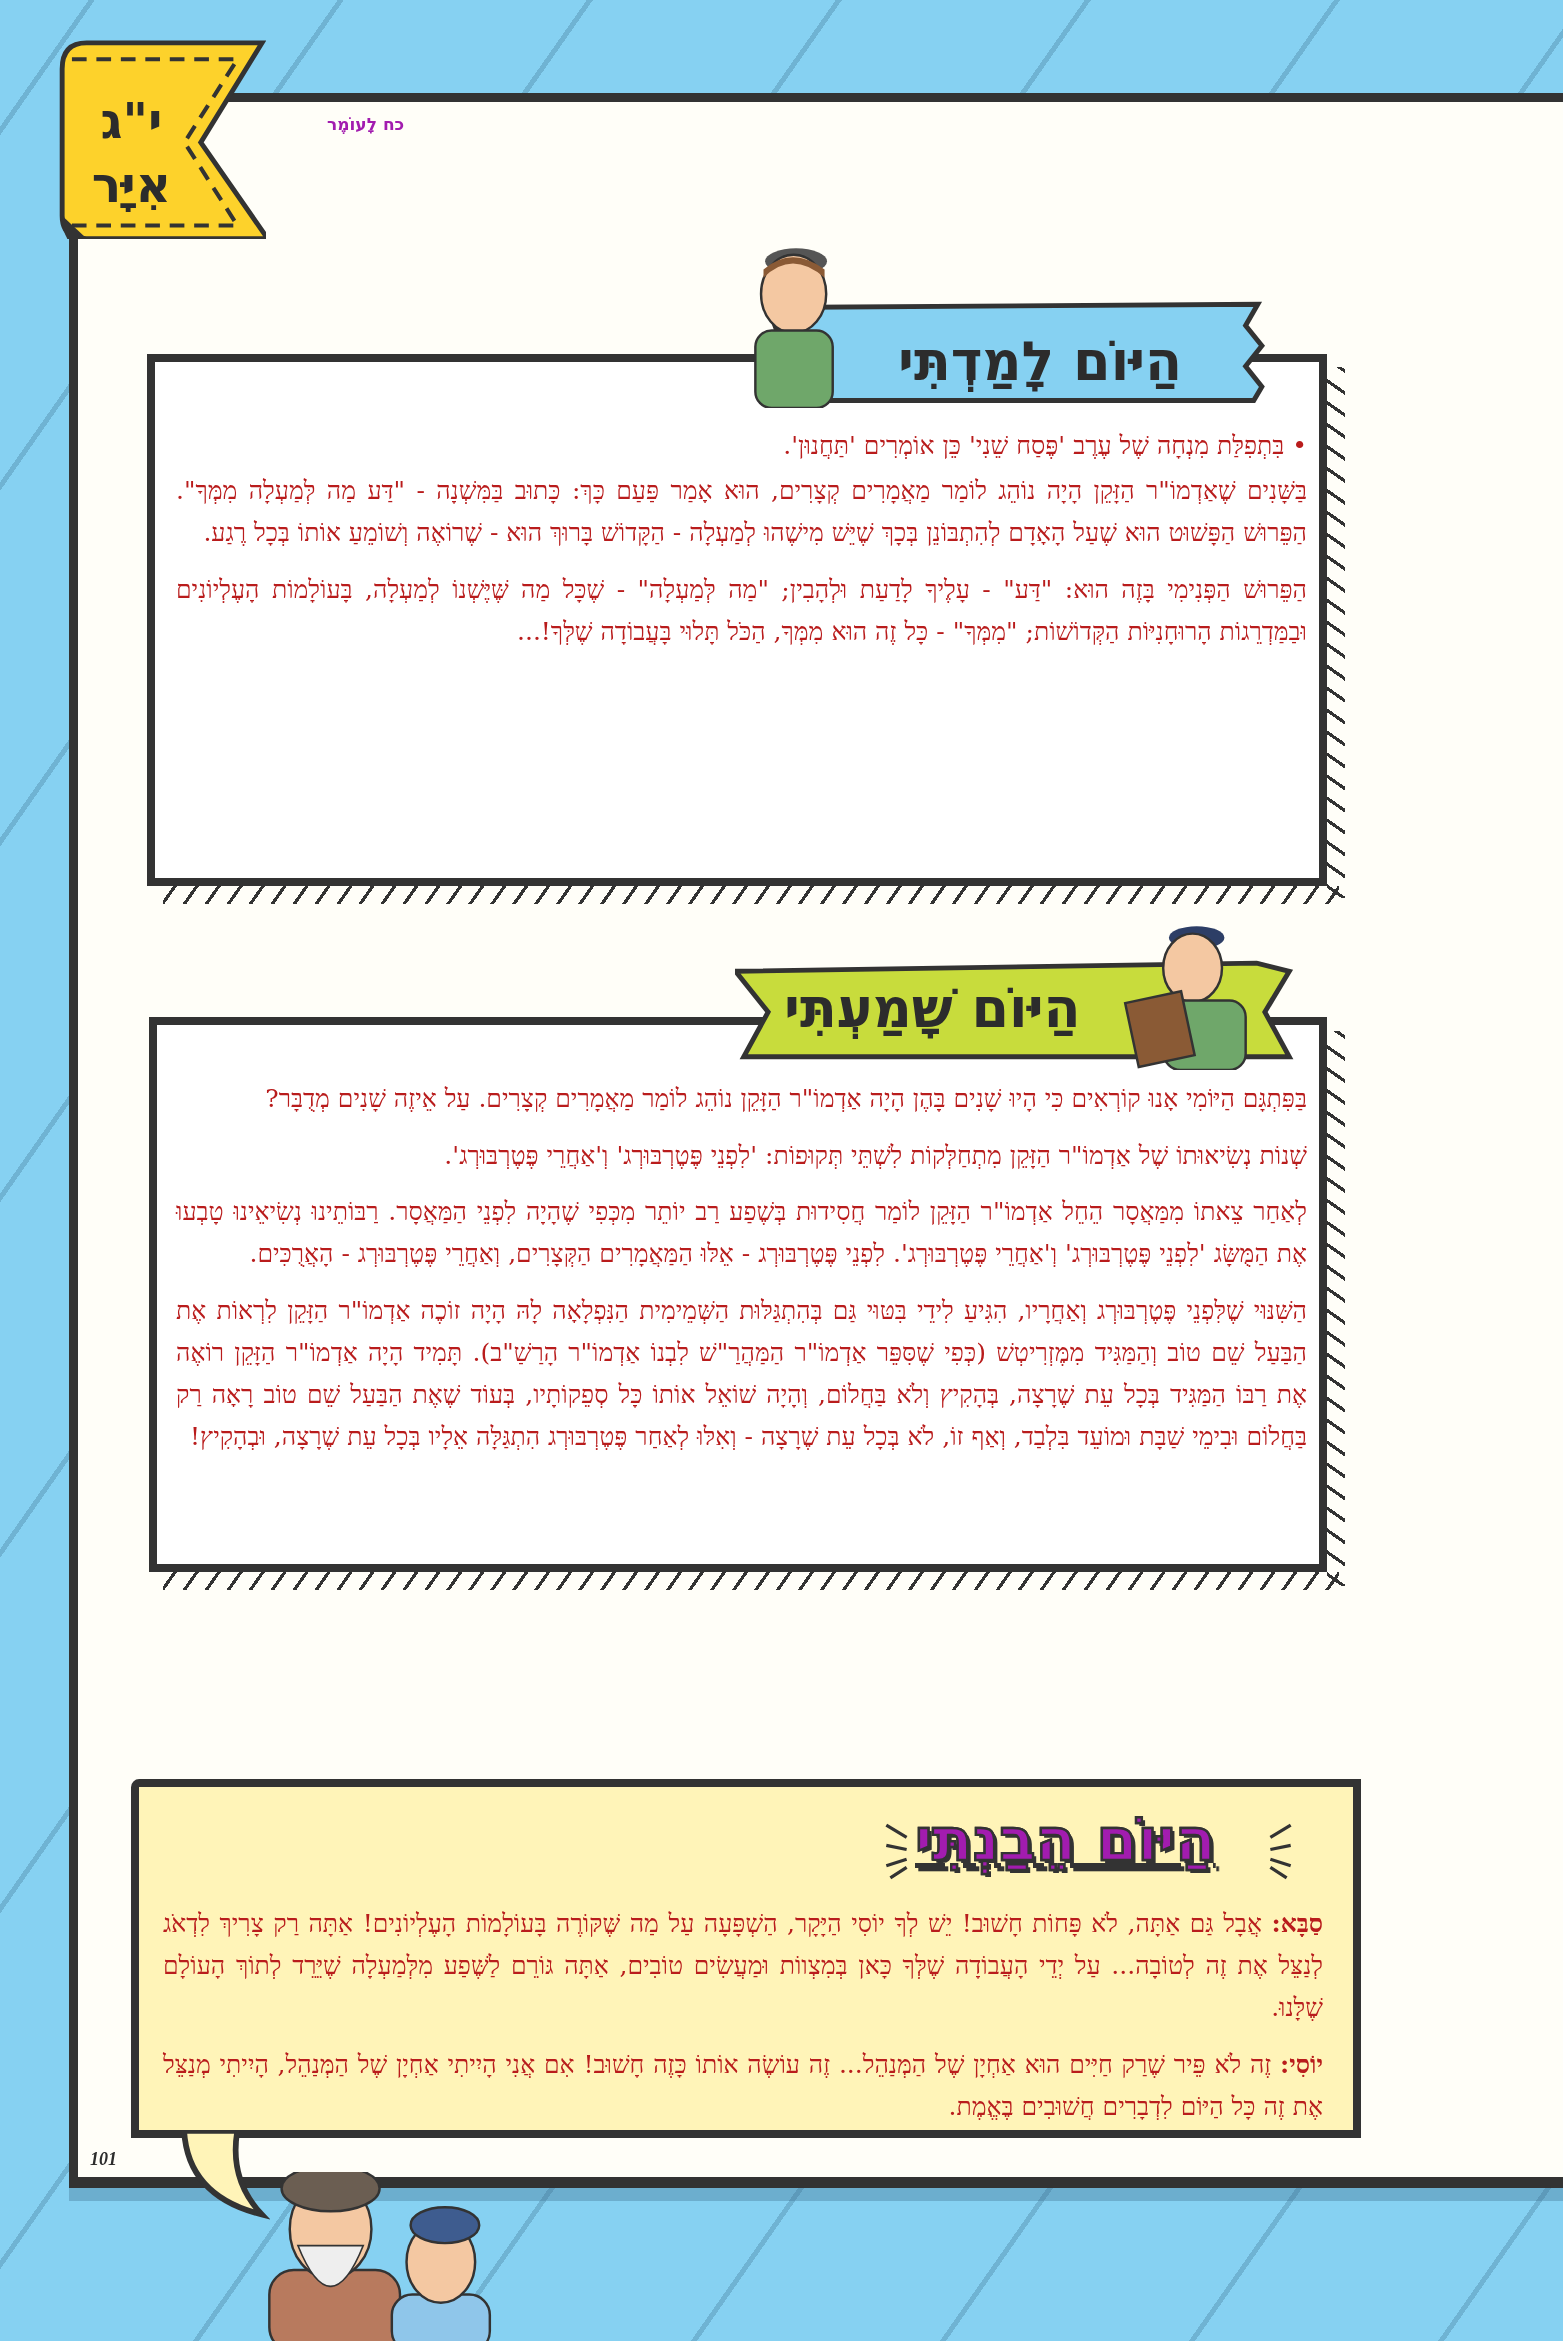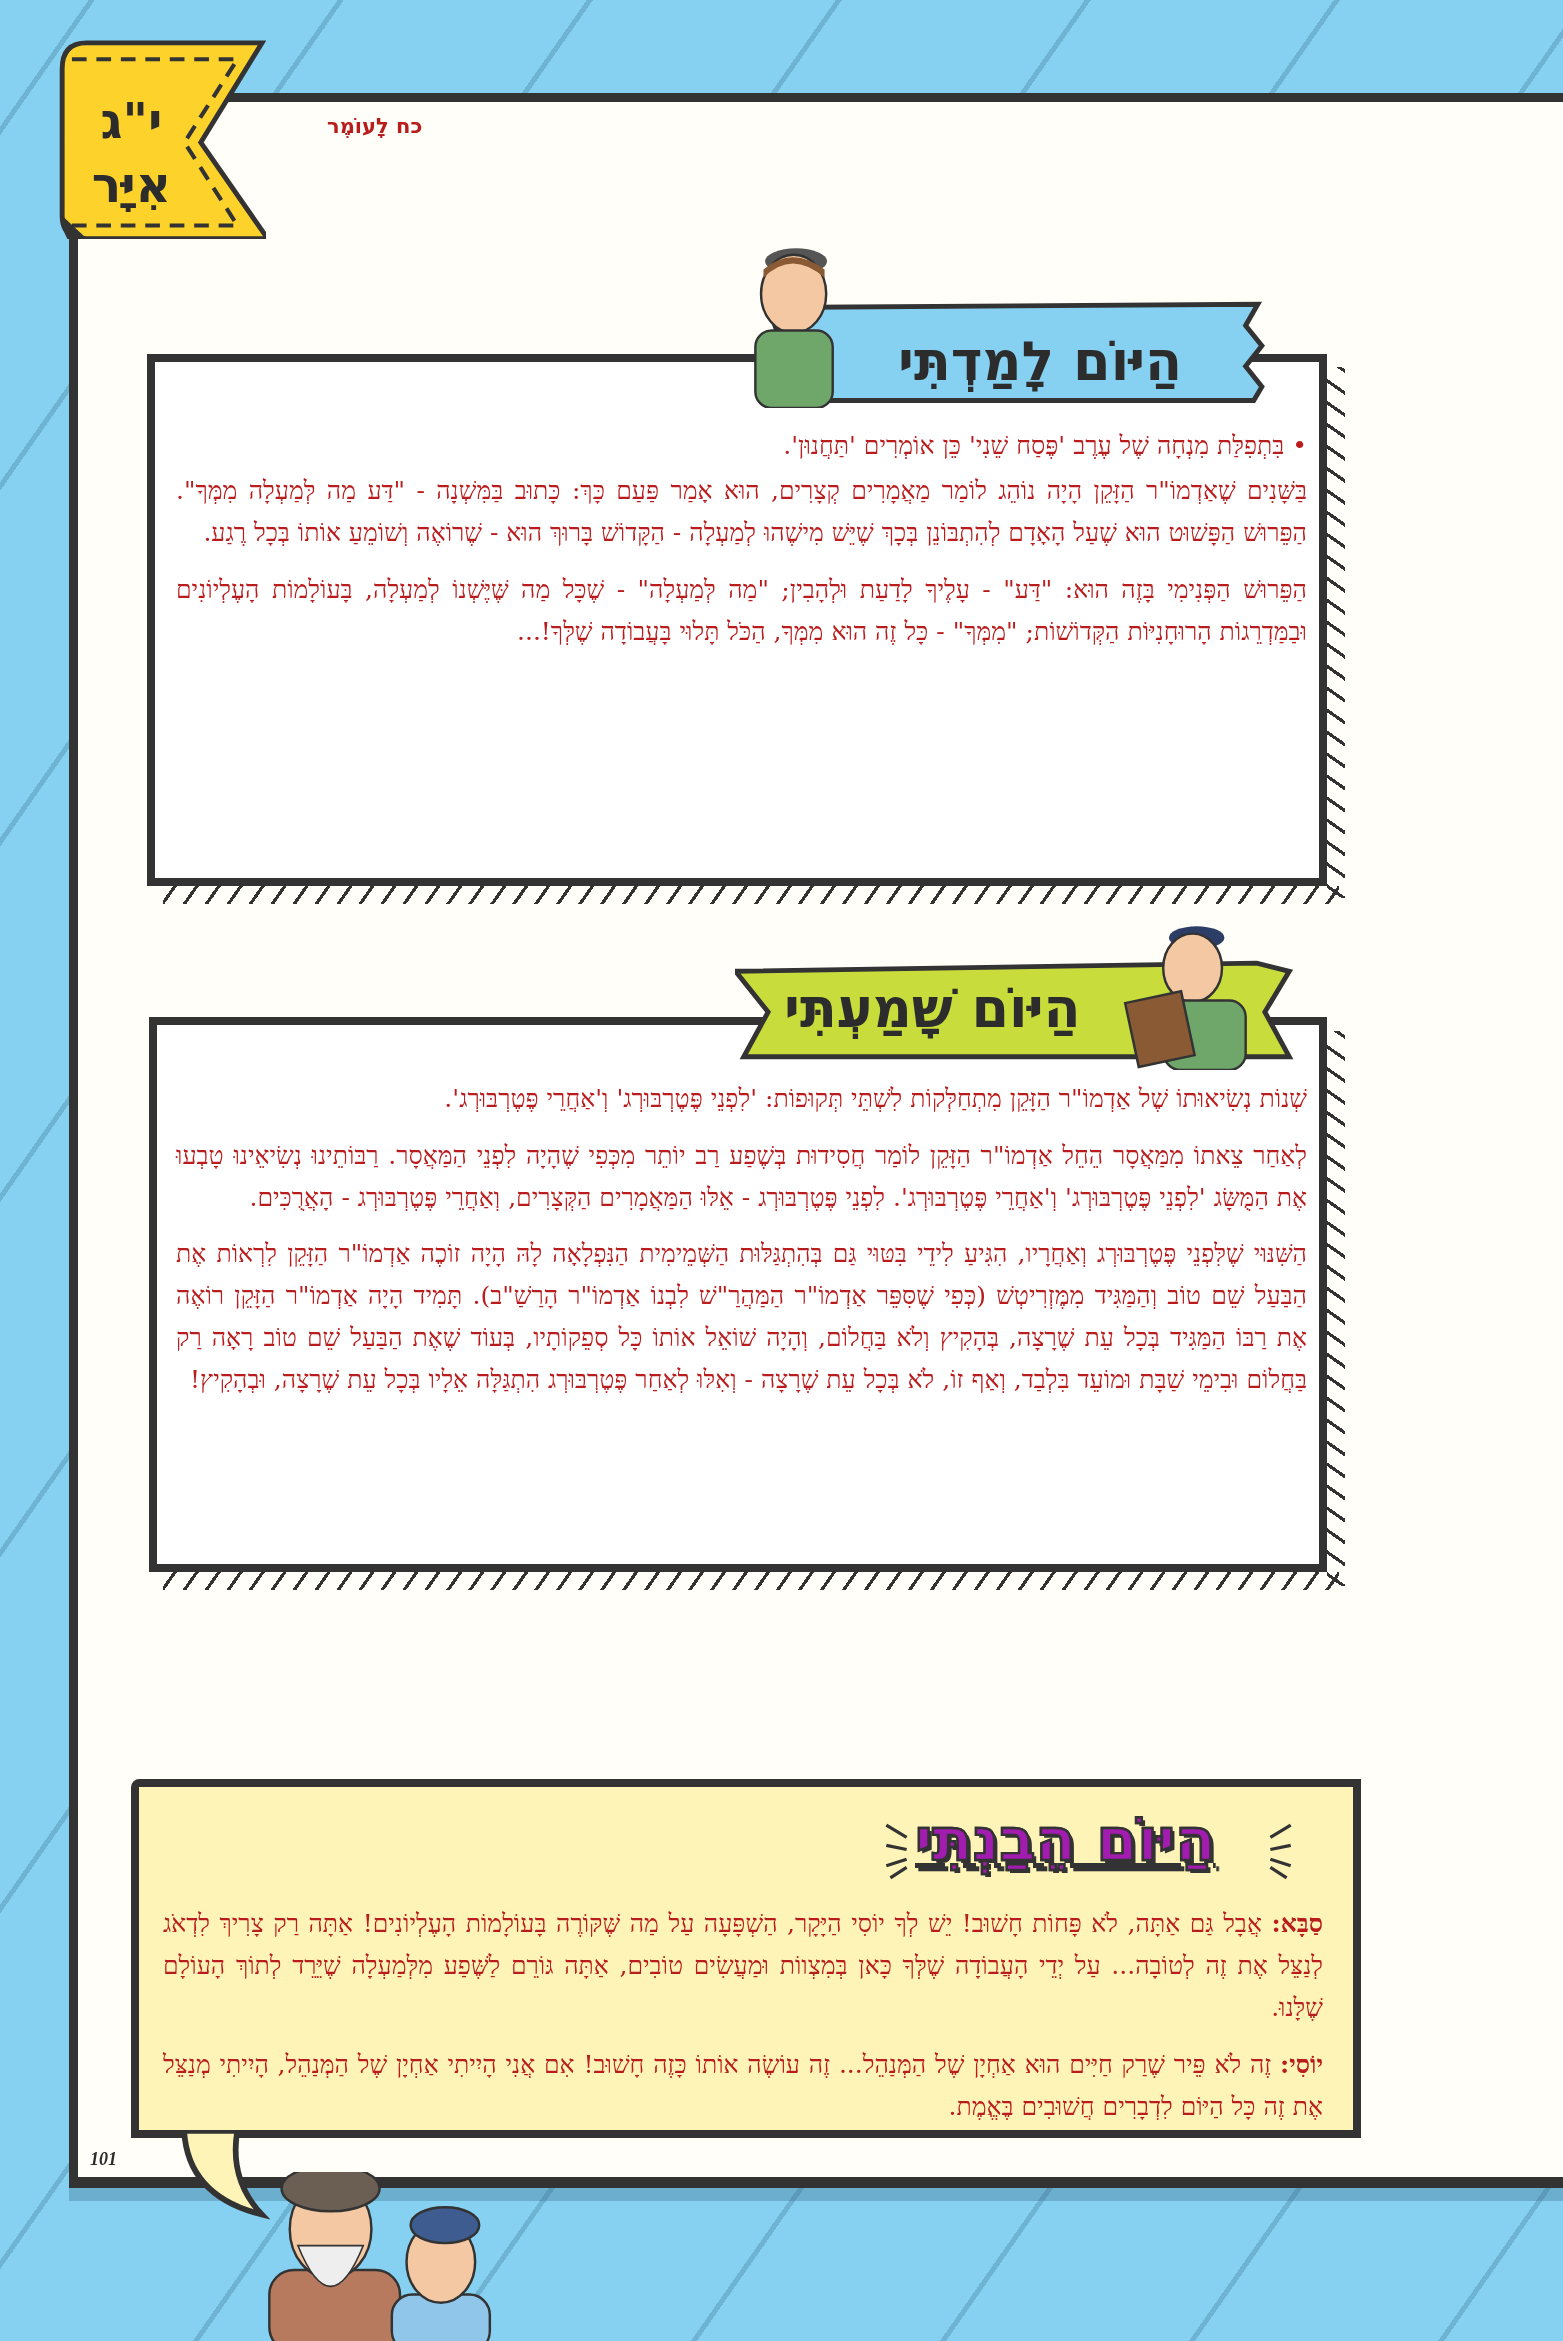--- a/index.html
+++ b/index.html
@@ -7,21 +7,21 @@
     background:#86d1f2;
     background-image:repeating-linear-gradient(-55deg, transparent 0 98px, #6fb3d3 98px 103px, transparent 103px 204px);
     font-family:"DejaVu Serif", serif;}
   .page{position:absolute;left:69px;top:93px;width:1503px;height:2095px;background:#fffef8;
     border-left:9.8px solid #333;border-top:9.8px solid #333;border-bottom:11.4px solid #333;box-sizing:border-box;
     box-shadow:0 13px 0 rgba(60,110,140,0.35);}
   .flag{position:absolute;left:54px;top:36px;width:212px;height:203px;}
   .flag-text{position:absolute;left:54px;top:90px;width:155px;text-align:center;color:#2c2c2c;
     font-family:"DejaVu Sans", sans-serif;font-weight:bold;font-size:49px;line-height:64px;direction:rtl;}
   .running-head{position:absolute;left:327px;top:114px;font-family:"DejaVu Sans", sans-serif;font-weight:bold;
-    font-size:21px;color:#b91c1c;direction:rtl;}
+    font-size:17px;color:#a21caf;direction:rtl;}
   .box{position:absolute;background:#fff;border:8.2px solid #333;box-sizing:border-box;}
   .hatch-r{position:absolute;width:18px;
     background:repeating-linear-gradient(35deg, transparent 0 8.2px, #333 8.2px 11.4px, transparent 11.4px 18px);}
   .hatch-b{position:absolute;height:18px;
     background:repeating-linear-gradient(-55deg, transparent 0 8.2px, #333 8.2px 11.4px, transparent 11.4px 18px);}
   .body-text{position:absolute;direction:rtl;text-align:justify;color:#b91c1c;font-size:25px;line-height:42px;}
   .body-text p{margin:0 0 14.7px 0;}
   .body-text p.tight{margin-bottom:3.3px;}
   .banner{position:absolute;}
   .banner-title{position:absolute;font-family:"DejaVu Sans", sans-serif;font-weight:bold;font-size:54px;color:#2c2c2c;direction:rtl;white-space:nowrap;}
@@ -79,20 +79,21 @@
 </svg>
 <div class="banner-title" style="left:784px;top:977px;">הַיּוֹם שָׁמַעְתִּי</div>
 <svg class="kid" style="left:1119px;top:923px;" width="139" height="147" viewBox="0 0 170 180">
   <ellipse cx="95" cy="18" rx="34" ry="14" fill="#2d3e66"></ellipse>
   <ellipse cx="90" cy="55" rx="36" ry="42" fill="#f4c8a2" stroke="#333" stroke-width="3"></ellipse>
   <rect x="55" y="95" width="100" height="85" rx="20" fill="#6fa76a" stroke="#333" stroke-width="3"></rect>
   <rect x="15" y="90" width="70" height="80" fill="#8a5a35" stroke="#333" stroke-width="3" transform="rotate(-12 50 130)"></rect>
 </svg>
 
 <div class="body-text" style="left:176px;top:1078px;width:1131px;">
+  <p>בַּפִּתְגָּם הַיּוֹמִי אָנוּ קוֹרְאִים כִּי הָיוּ שָׁנִים בָּהֶן הָיָה אַדְמוֹ"ר הַזָּקֵן נוֹהֵג לוֹמַר מַאֲמָרִים קְצָרִים. עַל אֵיזֶה שָׁנִים מְדֻבָּר?</p>
   <p>שְׁנוֹת נְשִׂיאוּתוֹ שֶׁל אַדְמוֹ"ר הַזָּקֵן מִתְחַלְּקוֹת לִשְׁתֵּי תְּקוּפוֹת: 'לִפְנֵי פֶּטֶרְבּוּרְג' וְ'אַחֲרֵי פֶּטֶרְבּוּרְג'.</p>
   <p>לְאַחַר צֵאתוֹ מִמַּאֲסָר הֵחֵל אַדְמוֹ"ר הַזָּקֵן לוֹמַר חֲסִידוּת בְּשֶׁפַע רַב יוֹתֵר מִכְּפִי שֶׁהָיָה לִפְנֵי הַמַּאֲסָר. רַבּוֹתֵינוּ נְשִׂיאֵינוּ טָבְעוּ אֶת הַמֻּשָּׂג 'לִפְנֵי פֶּטֶרְבּוּרְג' וְ'אַחֲרֵי פֶּטֶרְבּוּרְג'. לִפְנֵי פֶּטֶרְבּוּרְג - אֵלּוּ הַמַּאֲמָרִים הַקְּצָרִים, וְאַחֲרֵי פֶּטֶרְבּוּרְג - הָאֲרֻכִּים.</p>
   <p>הַשִּׁנּוּי שֶׁלִּפְנֵי פֶּטֶרְבּוּרְג וְאַחֲרָיו, הִגִּיעַ לִידֵי בִּטּוּי גַּם בְּהִתְגַּלּוּת הַשְּׁמֵימִית הַנִּפְלָאָה לָהּ הָיָה זוֹכֶה אַדְמוֹ"ר הַזָּקֵן לִרְאוֹת אֶת הַבַּעַל שֵׁם טוֹב וְהַמַּגִּיד מִמֶּזְרִיטְשׁ (כְּפִי שֶׁסִּפֵּר אַדְמוֹ"ר הַמַּהֲרַ"שׁ לִבְנוֹ אַדְמוֹ"ר הָרַשַׁ"ב). תָּמִיד הָיָה אַדְמוֹ"ר הַזָּקֵן רוֹאֶה אֶת רַבּוֹ הַמַּגִּיד בְּכָל עֵת שֶׁרָצָה, בְּהָקִיץ וְלֹא בַּחֲלוֹם, וְהָיָה שׁוֹאֵל אוֹתוֹ כָּל סְפֵקוֹתָיו, בְּעוֹד שֶׁאֶת הַבַּעַל שֵׁם טוֹב רָאָה רַק בַּחֲלוֹם וּבִימֵי שַׁבָּת וּמוֹעֵד בִּלְבַד, וְאַף זוֹ, לֹא בְּכָל עֵת שֶׁרָצָה - וְאִלּוּ לְאַחַר פֶּטֶרְבּוּרְג הִתְגַּלָּה אֵלָיו בְּכָל עֵת שֶׁרָצָה, וּבְהָקִיץ!</p>
 </div>
 
 <div class="bubble"></div>
 <svg style="position:absolute;left:180px;top:2131px;" width="90" height="90" viewBox="0 0 110 110">
   <path d="M5 0 Q10 80 100 102 Q60 60 70 0 Z" fill="#fff4b8" stroke="#333" stroke-width="7"></path>
 </svg>
 <div class="bubble-title" style="left:915px;top:1805px;">הַיּוֹם הֵבַנְתִּי</div>

